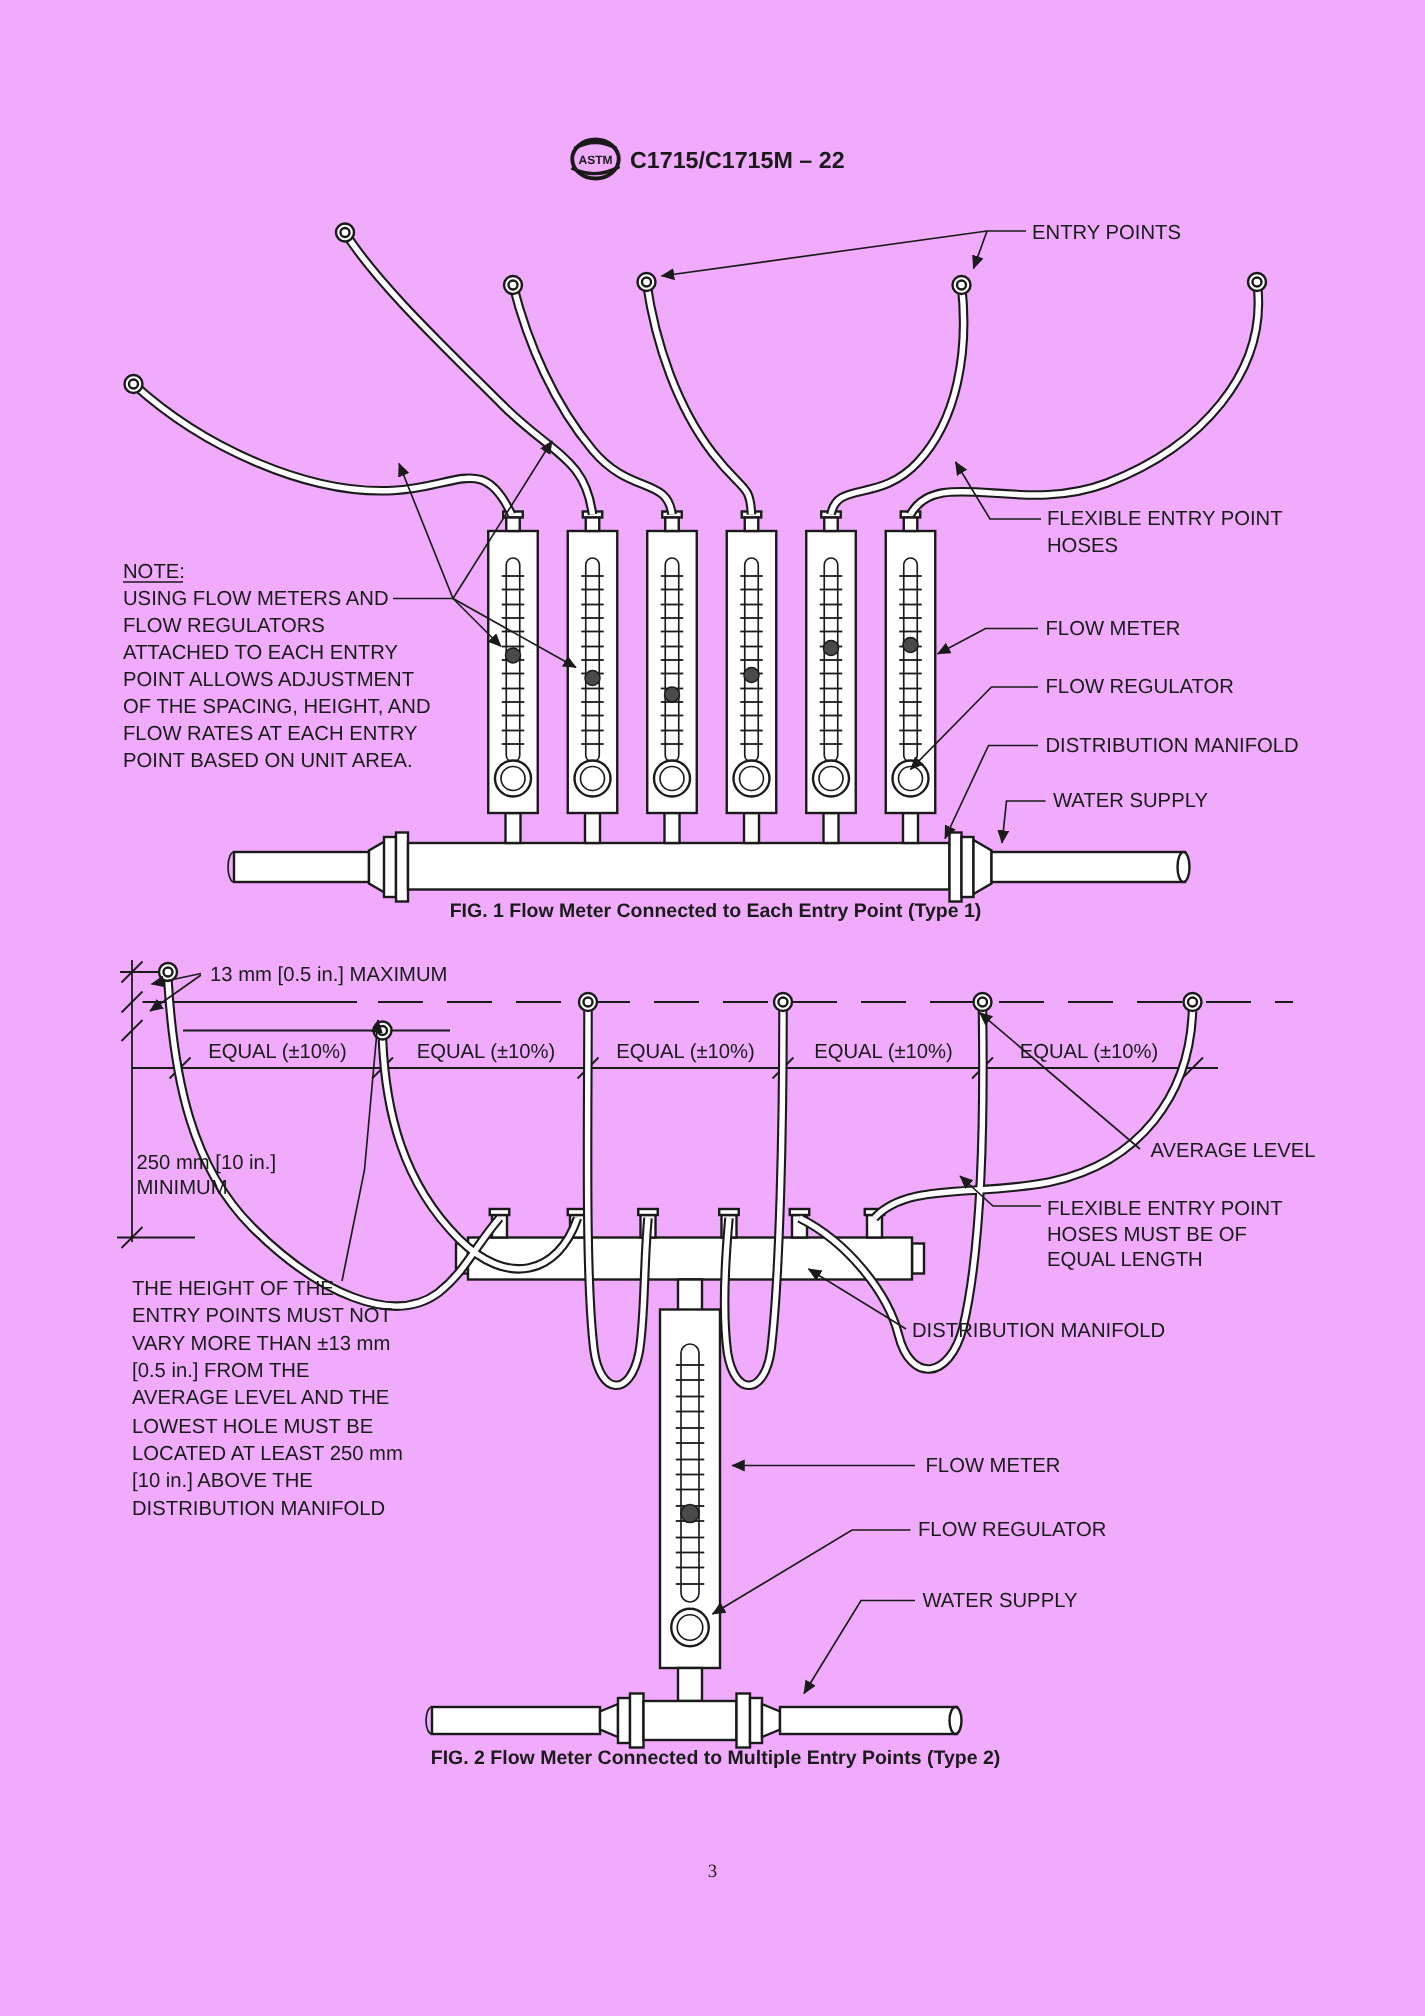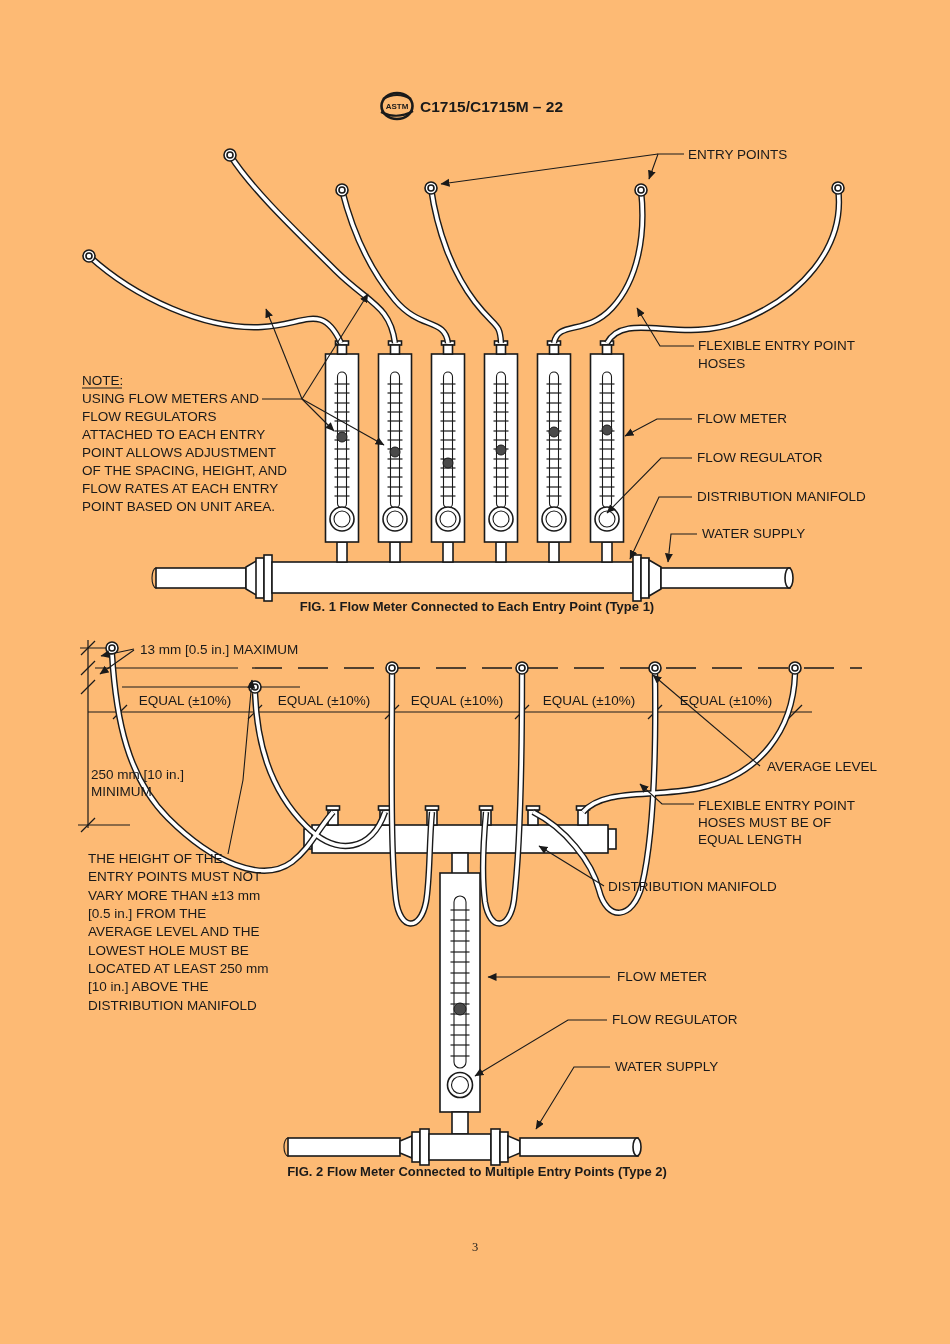--- a/index.html
+++ b/index.html
@@ -1,16 +1,16 @@
 <!DOCTYPE html>
 <html><head>
 <meta charset="utf-8">
 <style>
   html,body{margin:0;padding:0;background:#e8e8e8;}
-  .sheet{width:950px;height:1344px;background:#fdba74;margin:0 auto;position:relative;}
+  .sheet{width:950px;height:1344px;background:#f0abfc;margin:0 auto;position:relative;}
   svg{display:block;}
   text{fill:#1a1a1a;}
   .lbl{font:13.5px "Liberation Sans", sans-serif;}
   .cap{font:bold 13px "Liberation Sans", sans-serif;}
   .hdr{font:bold 15.5px "Liberation Sans", sans-serif;}
   .logo-t{font:bold 8px "Liberation Sans", sans-serif;}
   .pg{font:12.5px "Liberation Serif", serif;}
   .mid{text-anchor:middle;}
   .lnw{stroke:#1a1a1a;stroke-width:1.6;fill:#ffffff;}
   .thin{stroke:#1a1a1a;stroke-width:1.1;fill:none;}

